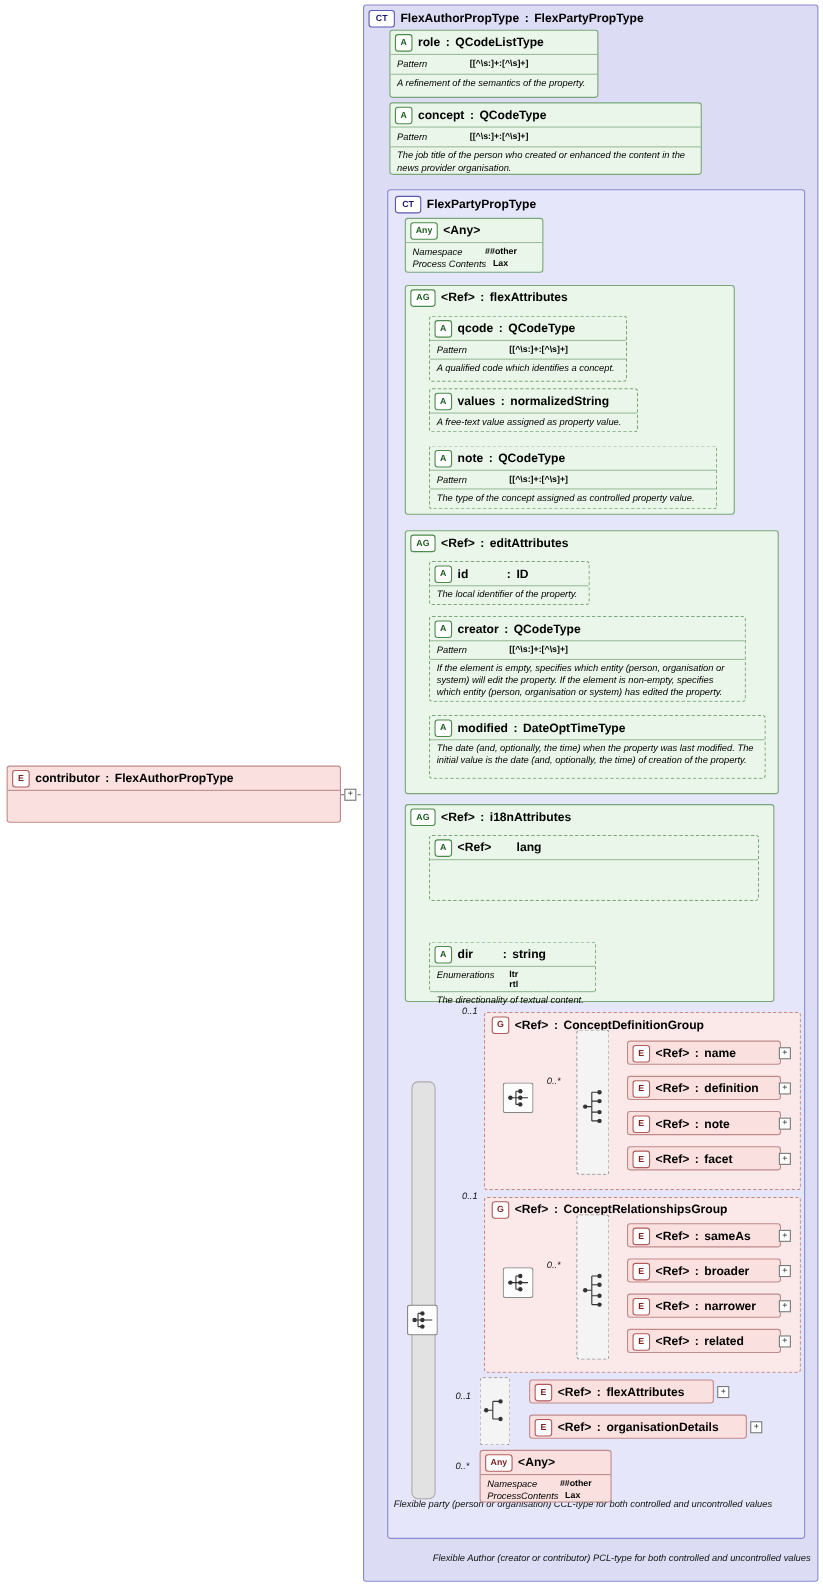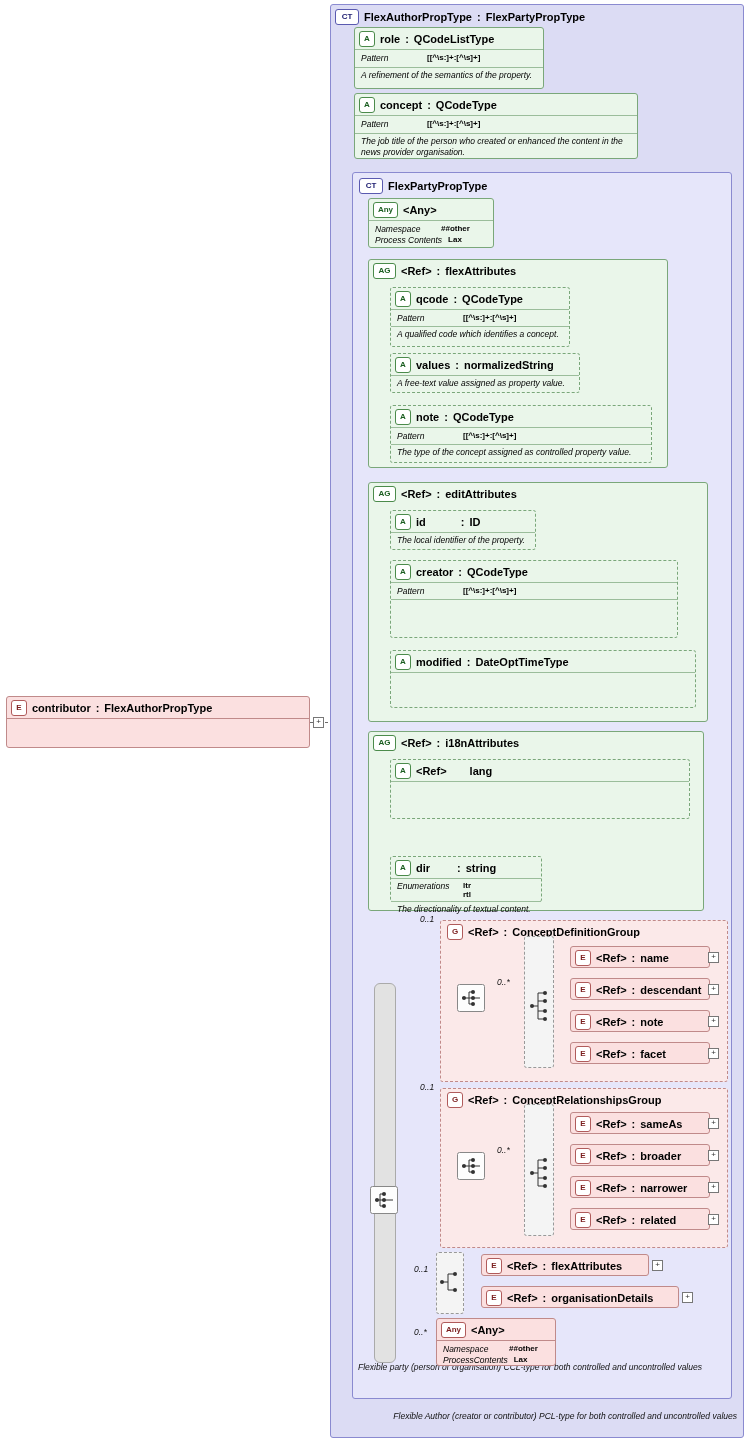--- a/index.html
+++ b/index.html
@@ -370,30 +370,32 @@
       <span class="nm">creator</span>
       <span>:</span>
       <span class="tp">QCodeType</span>
     </div>
     <div class="sep-line"></div>
     <div class="kv" style="padding-top:3px;">
       <span class="k">Pattern</span>
       <span class="v mono">[[^\s:]+:[^\s]+]</span>
     </div>
     <div class="sep-line" style="margin-top:3px;"></div>
+    <div class="desc">If the element is empty, specifies which entity (person, organisation or system) will edit the property. If the element is non-empty, specifies which entity (person, organisation or system) has edited the property.</div>
   </div>
 
   <div class="abs attr-box dashed" style="left:390px; top:650px; width:306px; height:58px;">
     <div class="hdr">
       <span class="badge badge-a">A</span>
       <span class="nm">modified</span>
       <span>:</span>
       <span class="tp">DateOptTimeType</span>
     </div>
     <div class="sep-line"></div>
+    <div class="desc">The date (and, optionally, the time) when the property was last modified. The initial value is the date (and, optionally, the time) of creation of the property.</div>
   </div>
 
   <div class="abs attr-box" style="left:368px; top:731px; width:336px; height:180px;">
     <div class="hdr">
       <span class="badge badge-ag">AG</span>
       <span class="nm">&lt;Ref&gt;</span>
       <span>:</span>
       <span class="tp">i18nAttributes</span>
     </div>
   </div>
@@ -486,21 +488,21 @@
       <span class="tp">name</span>
     </div>
   </div>
   <div class="plus" style="left:708px; top:952px;">+</div>
 
   <div class="abs elem-box" style="left:570px; top:978px; width:140px; height:22px;">
     <div class="hdr" style="padding-top:3px;">
       <span class="badge badge-e">E</span>
       <span class="nm">&lt;Ref&gt;</span>
       <span>:</span>
-      <span class="tp">descendant</span>
+      <span class="tp">definition</span>
     </div>
   </div>
   <div class="plus" style="left:708px; top:984px;">+</div>
 
   <div class="abs elem-box" style="left:570px; top:1010px; width:140px; height:22px;">
     <div class="hdr" style="padding-top:3px;">
       <span class="badge badge-e">E</span>
       <span class="nm">&lt;Ref&gt;</span>
       <span>:</span>
       <span class="tp">note</span>

